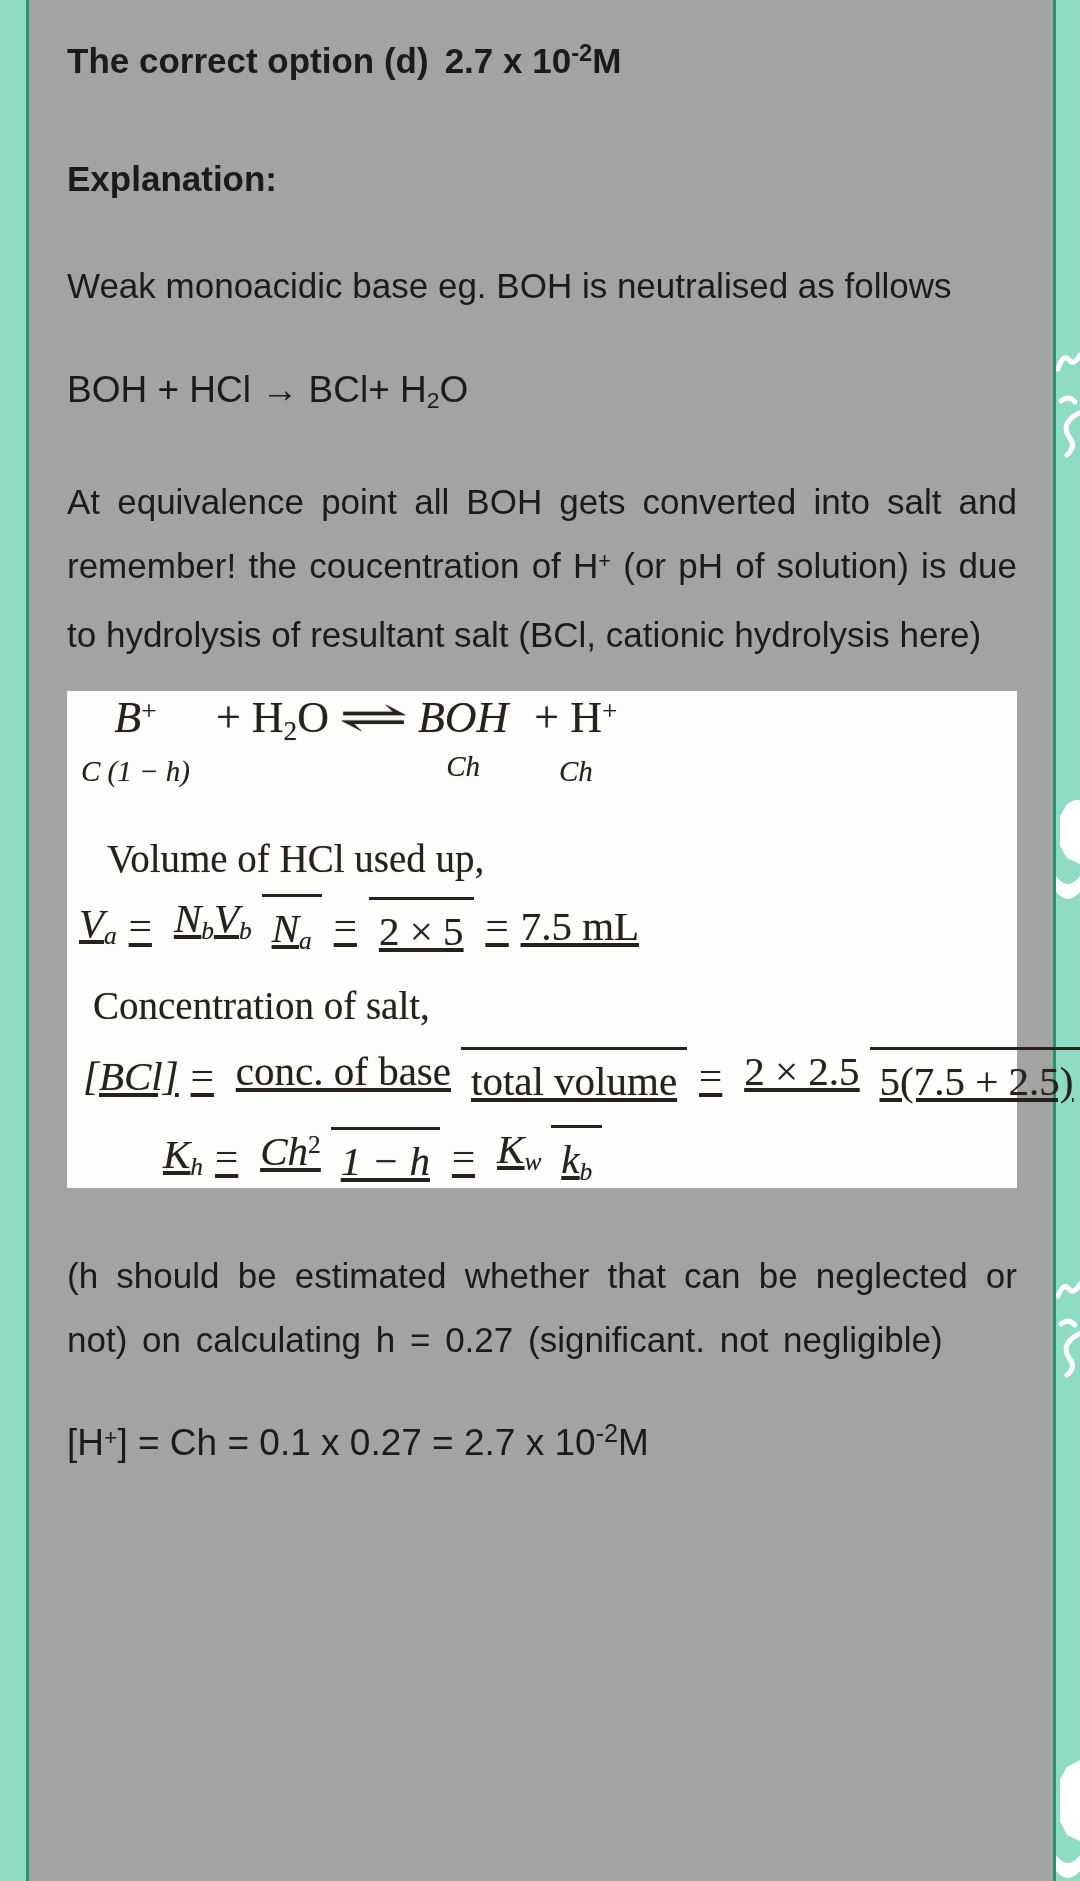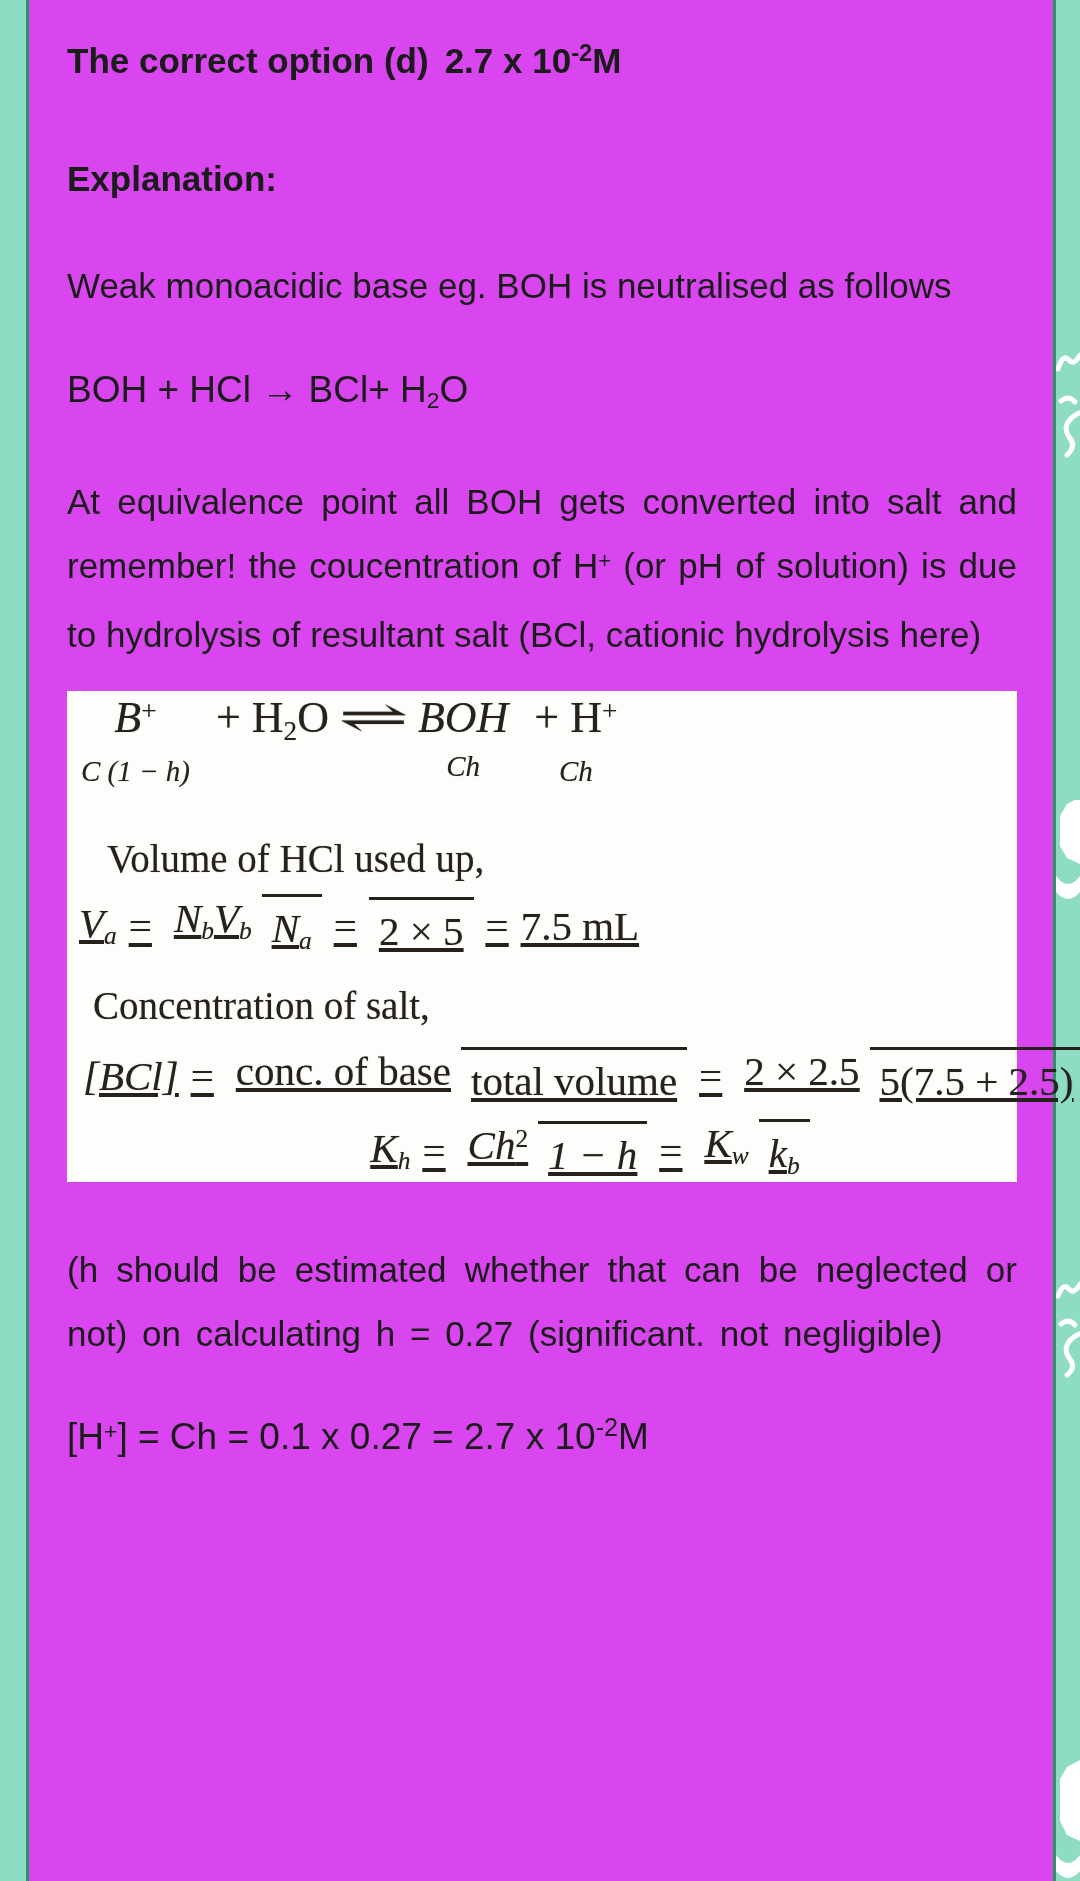--- a/index.html
+++ b/index.html
@@ -13,21 +13,21 @@
     width:1080px;height:1881px;position:relative;overflow:hidden;
     background:#ffffff;font-family:"Liberation Sans",sans-serif;color:var(--ink);
   }
   .strip{position:absolute;top:0;bottom:0;background:var(--teal);}
   .strip-left{left:0;width:26px;}
   .strip-right{right:0;width:24px;overflow:hidden;}
   .edge{position:absolute;top:0;bottom:0;width:3px;background:var(--green);}
   .edge-left{left:26px;}
   .edge-right{right:24px;}
   .content{
-    position:absolute;left:29px;right:27px;top:0;bottom:0;background:#d946ef;
+    position:absolute;left:29px;right:27px;top:0;bottom:0;background:#a3a3a3;
     box-sizing:border-box;padding:0 36px 0 38px;
   }
   .doodle{position:absolute;left:0;}
 
   .answer-line{margin-top:38px;font-size:35px;font-weight:bold;line-height:46px;white-space:nowrap;}
   .answer-value{margin-left:16px;}
   .sup-big{font-size:0.68em;position:relative;top:-0.5em;}
   .sup{font-size:0.62em;position:relative;top:-0.45em;}
   .sub{font-size:0.62em;position:relative;top:0.28em;}
 
@@ -56,21 +56,21 @@
   .eqline{display:flex;align-items:center;font-size:41px;line-height:48px;white-space:nowrap;text-decoration:underline;}
   .eqline .eqs{margin:0 12px;}
   .frac{display:inline-flex;flex-direction:row;text-align:center;vertical-align:middle;}
   .frac .num{padding:0 10px 7px;}
   .frac .den{border-top:3px solid var(--scan-ink);padding:7px 10px 0;}
   .scan-caption{font-size:39px;line-height:50px;}
   .caption-volume{margin-top:44px;margin-left:40px;}
   .caption-conc{margin-top:24px;margin-left:26px;}
   .va-line{margin-top:10px;margin-left:12px;}
   .bcl-line{margin-top:16px;margin-left:16px;}
-  .kh-line{margin-top:14px;margin-left:96px;justify-content:center;}
+  .kh-line{margin-top:20px;margin-left:96px;}
 
   .final-line{margin-top:46px;font-size:37px;line-height:50px;white-space:nowrap;}
 </style>
 </head>
 <body>
 
 <div class="strip strip-left"></div>
 <div class="edge edge-left"></div>
 
 <div class="strip strip-right">

